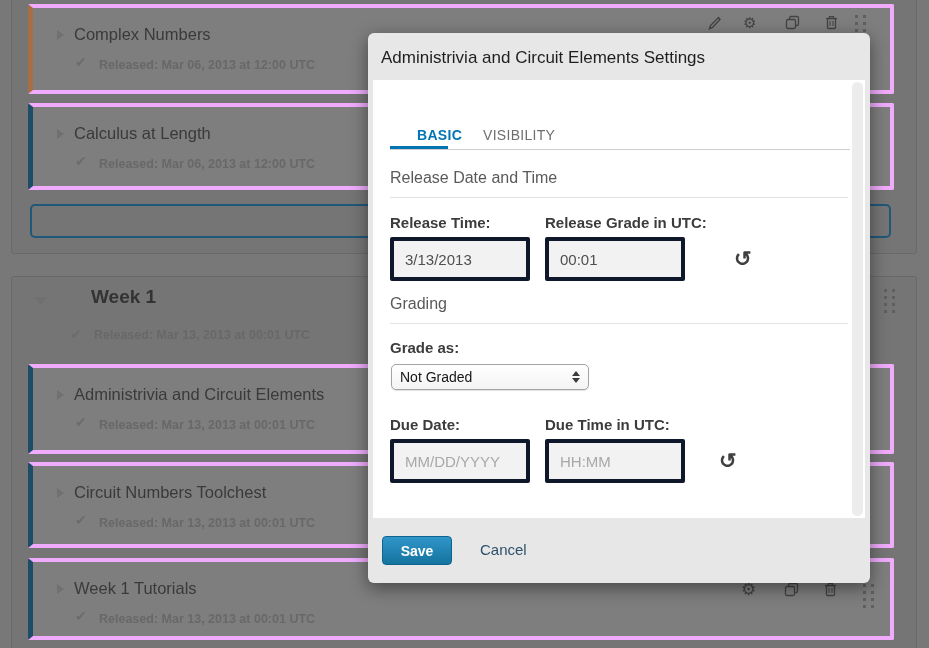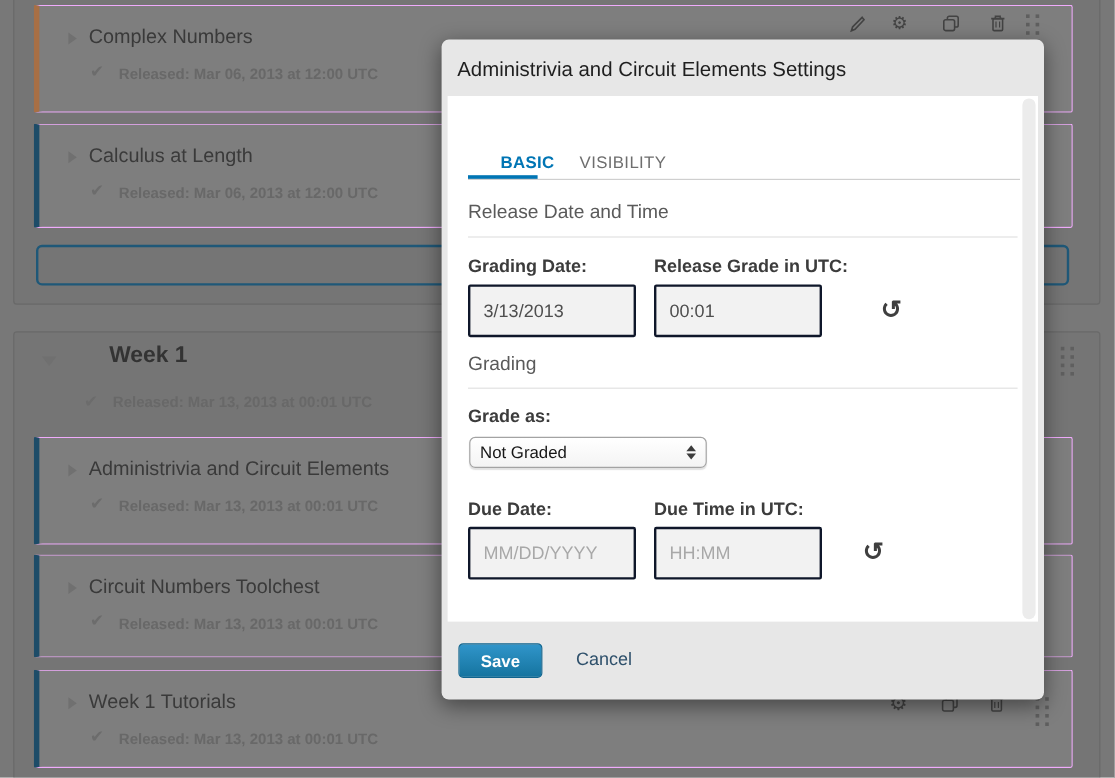--- a/index.html
+++ b/index.html
@@ -1,21 +1,21 @@
 <!DOCTYPE html>
 <html><head>
 <meta charset="utf-8">
 <style>
   html,body{margin:0;padding:0;}
   body{font-family:"Liberation Sans","DejaVu Sans",sans-serif;}
   #stage{position:relative;width:929px;height:648px;background:#787878;overflow:hidden;}
 
   
   .section{position:absolute;left:11px;width:904px;background:#757575;border:1px solid #696969;border-radius:3px;}
-  .card{position:absolute;left:28px;width:866px;background:#7e7e7e;border:1px solid #f0abfc;border-radius:2px;box-sizing:border-box;}
+  .card{position:absolute;left:28px;width:866px;background:#7e7e7e;border:4px solid #f0abfc;border-radius:2px;box-sizing:border-box;}
   .card.accent-blue{border-left:5px solid #1d4c68;}
   .card.accent-orange{border-left:5px solid #a86f45;}
   .card-title{position:absolute;left:41px;top:17px;font-size:16.5px;color:#3a3a3a;white-space:nowrap;}
   .card-meta{position:absolute;left:66px;top:50px;font-size:12.5px;font-weight:bold;color:#686868;white-space:nowrap;}
   .card-check{position:absolute;left:42px;top:46px;font-size:14px;font-weight:bold;color:#6c6c6c;}
   .tri-right{position:absolute;left:24px;top:22px;width:0;height:0;border-top:5px solid transparent;border-bottom:5px solid transparent;border-left:7px solid #707070;}
   .tri-down{position:absolute;width:0;height:0;border-left:6px solid transparent;border-right:6px solid transparent;border-top:8px solid #707070;}
   .sec-title{position:absolute;font-size:19px;font-weight:bold;color:#333;}
   .sec-meta{position:absolute;font-size:12.5px;font-weight:bold;color:#686868;white-space:nowrap;}
   .sec-check{position:absolute;font-size:14px;font-weight:bold;color:#6c6c6c;}
@@ -30,21 +30,21 @@
   .modal-title{position:absolute;left:13px;top:0;height:47px;line-height:49px;font-size:17px;color:#1f1f1f;white-space:nowrap;}
   .modal-body{position:absolute;left:5px;top:47px;width:492px;height:438px;background:#ffffff;}
   .scroll-track{position:absolute;right:2px;top:2px;width:11px;height:434px;background:#ececec;border-radius:6px;}
   .tab{position:absolute;top:44px;height:22px;font-size:14px;letter-spacing:0.3px;background:none;border:none;padding:0;cursor:pointer;font-family:inherit;}
   .tab.active{color:#0075b4;font-weight:bold;}
   .tab.inactive{color:#6e6e6e;}
   .tab-underline{position:absolute;left:17px;top:66px;width:58px;height:4px;background:#0075b4;}
   .tab-line{position:absolute;left:17px;top:69px;width:460px;height:1px;background:#cfcfcf;}
   .mb-heading{position:absolute;left:17px;width:458px;font-size:16px;color:#5a5a5a;padding-bottom:10px;border-bottom:1px solid #e2e2e2;}
   .fld-label{position:absolute;font-size:15px;font-weight:bold;color:#3c3c3c;white-space:nowrap;}
-  .fld-input{position:absolute;width:140px;height:44px;box-sizing:border-box;background:#f2f2f2;border:2px solid #0f172a;border-radius:2px;padding:0 11px;font-size:15px;color:#4f4f4f;font-family:inherit;}
+  .fld-input{position:absolute;width:140px;height:44px;box-sizing:border-box;background:#f2f2f2;border:4px solid #0f172a;border-radius:2px;padding:0 11px;font-size:15px;color:#4f4f4f;font-family:inherit;}
   .fld-input::placeholder{color:#a8a8a8;opacity:1;}
   .reset-glyph{position:absolute;font-size:21px;font-weight:bold;color:#3f3f3f;background:none;border:none;padding:0;cursor:pointer;line-height:1;}
   .mac-select{position:absolute;left:18px;top:284px;width:198px;height:26px;box-sizing:border-box;background:linear-gradient(#ffffff,#f4f4f4);border:1px solid #a3a3a3;border-radius:5px;box-shadow:0 1px 1px rgba(0,0,0,0.12);display:flex;align-items:center;padding:0 8px;cursor:pointer;}
   .mac-select .sel-text{font-size:14px;color:#161616;flex:1;}
   .sel-arrows{display:flex;flex-direction:column;align-items:center;row-gap:2px;}
   .sel-arrows b{width:0;height:0;border-left:4px solid transparent;border-right:4px solid transparent;display:block;}
   .sel-arrows .up{border-bottom:5px solid #3c3c3c;}
   .sel-arrows .dn{border-top:5px solid #3c3c3c;}
   .save-btn{position:absolute;left:14px;top:503px;width:70px;height:29px;background:linear-gradient(#3095ca,#15749f);border:1px solid #0f648e;border-radius:4px;color:#fff;font-size:14px;font-weight:bold;font-family:inherit;cursor:pointer;}
   .cancel-link{position:absolute;left:112px;top:508px;font-size:15px;color:#2e506b;background:none;border:none;padding:0;font-family:inherit;cursor:pointer;}
@@ -170,21 +170,21 @@
     <div class="modal-body">
       <div class="scroll-track"></div>
 
       <button class="tab active" style="left:44px;text-align:right;">BASIC</button>
       <button class="tab inactive" style="left:110px;">VISIBILITY</button>
       <div class="tab-underline"></div>
       <div class="tab-line"></div>
 
       <div class="mb-heading" style="top:89px;">Release Date and Time</div>
 
-      <label class="fld-label" style="left:17px;top:134px;">Grading Date:</label>
+      <label class="fld-label" style="left:17px;top:134px;">Release Time:</label>
       <label class="fld-label" style="left:172px;top:134px;">Release Grade in UTC:</label>
       <input class="fld-input" style="left: 17px; top: 157px;" value="3/13/2013">
       <input class="fld-input" style="left: 172px; top: 157px;" value="00:01">
       <button class="reset-glyph" style="left:361px;top:168px;">↺</button>
 
       <div class="mb-heading" style="top:215px;">Grading</div>
 
       <label class="fld-label" style="left:17px;top:259px;">Grade as:</label>
       <div class="mac-select">
         <span class="sel-text">Not Graded</span>

